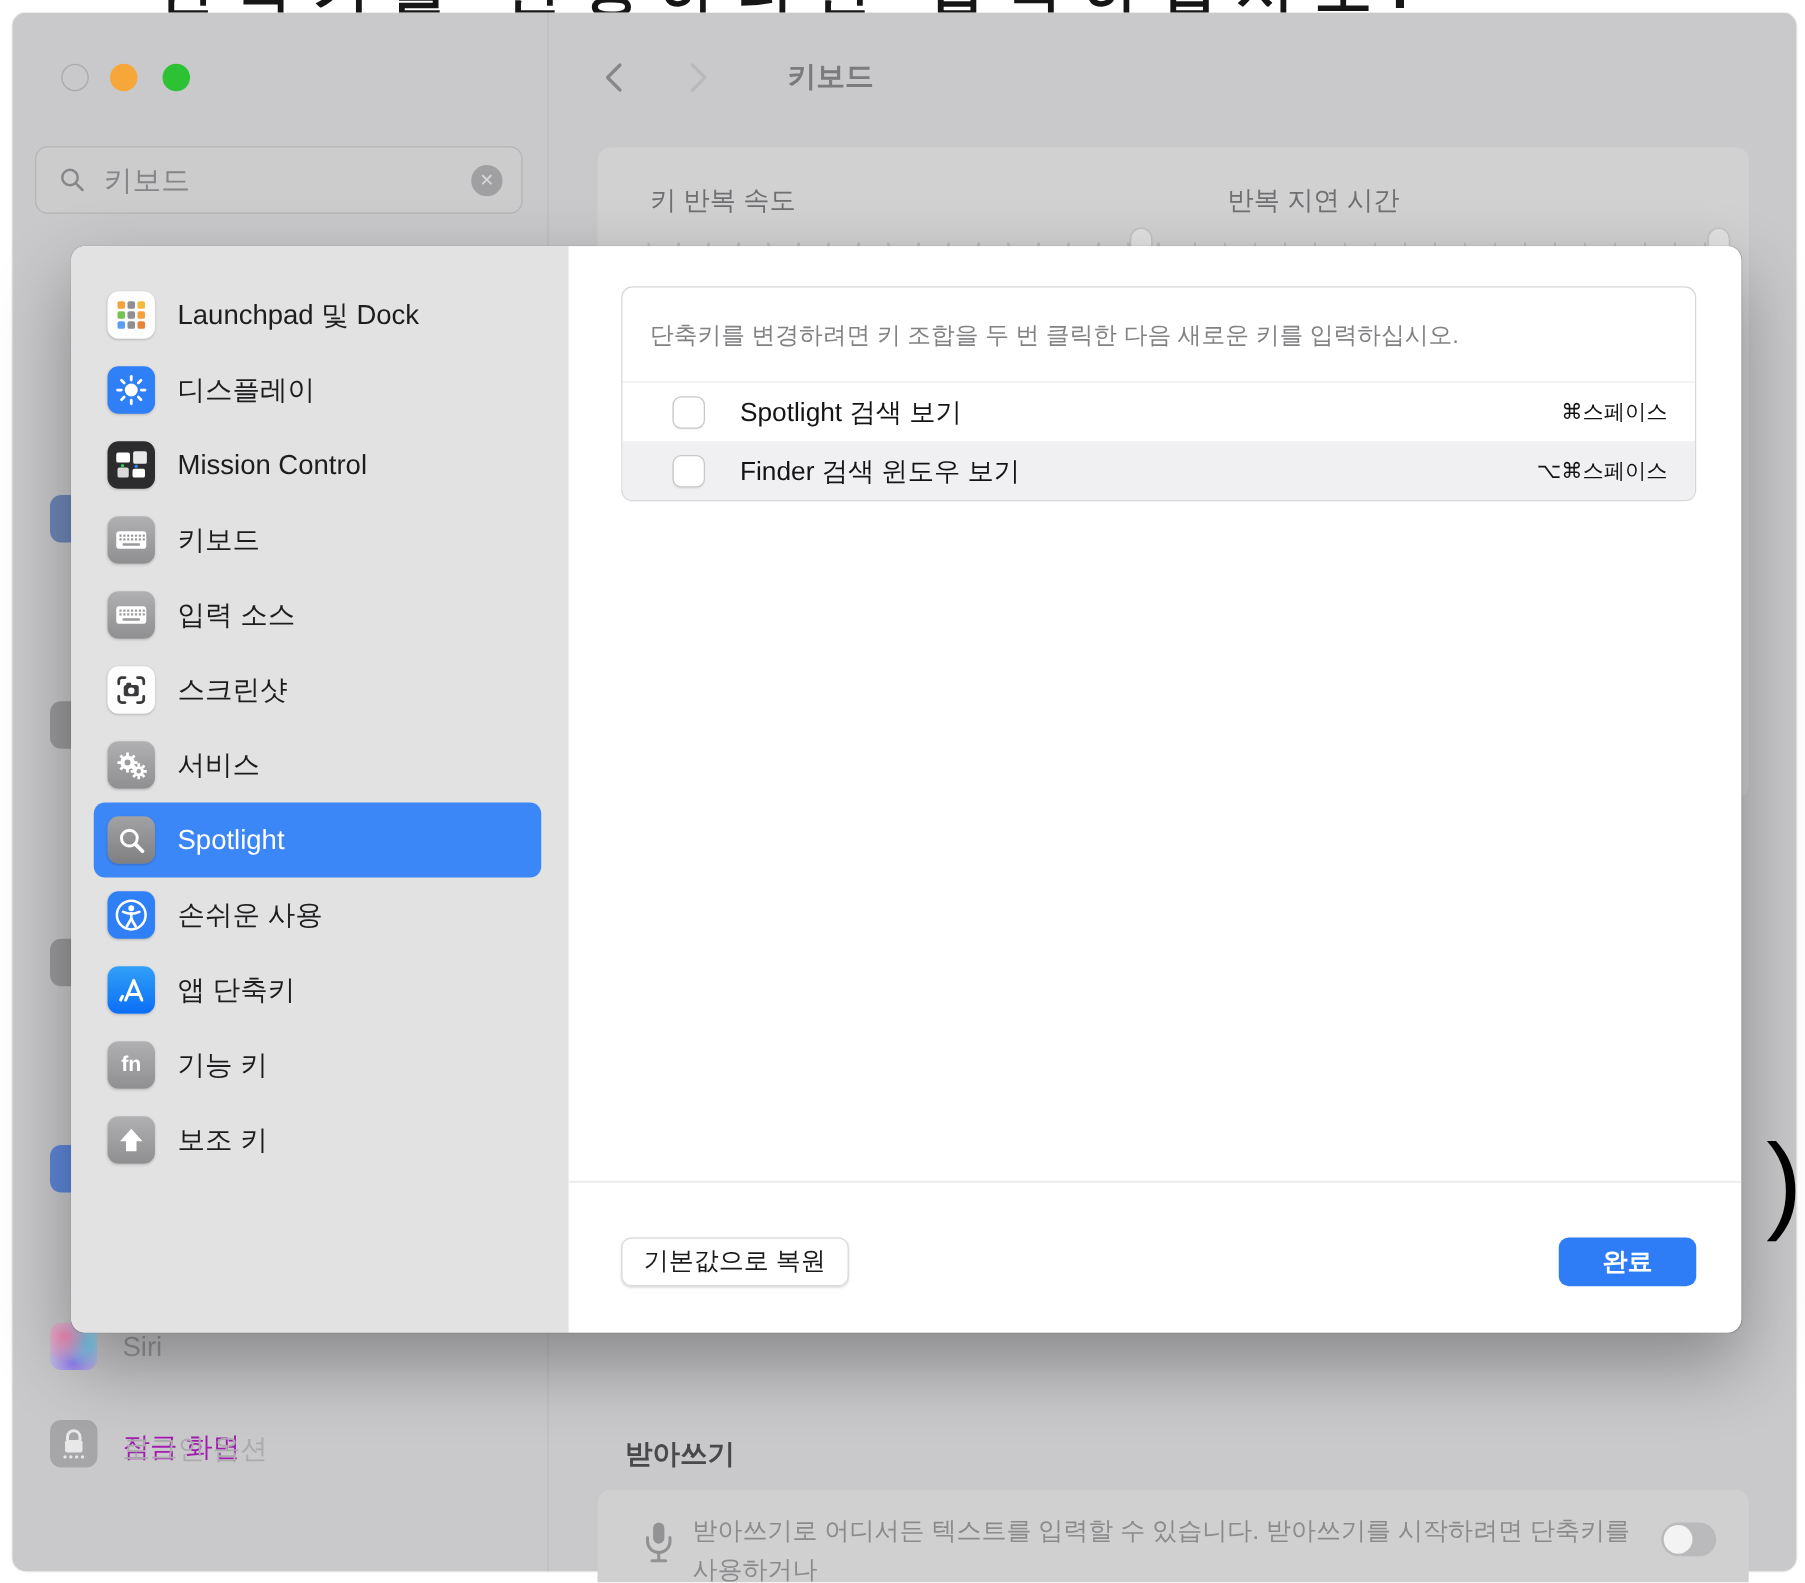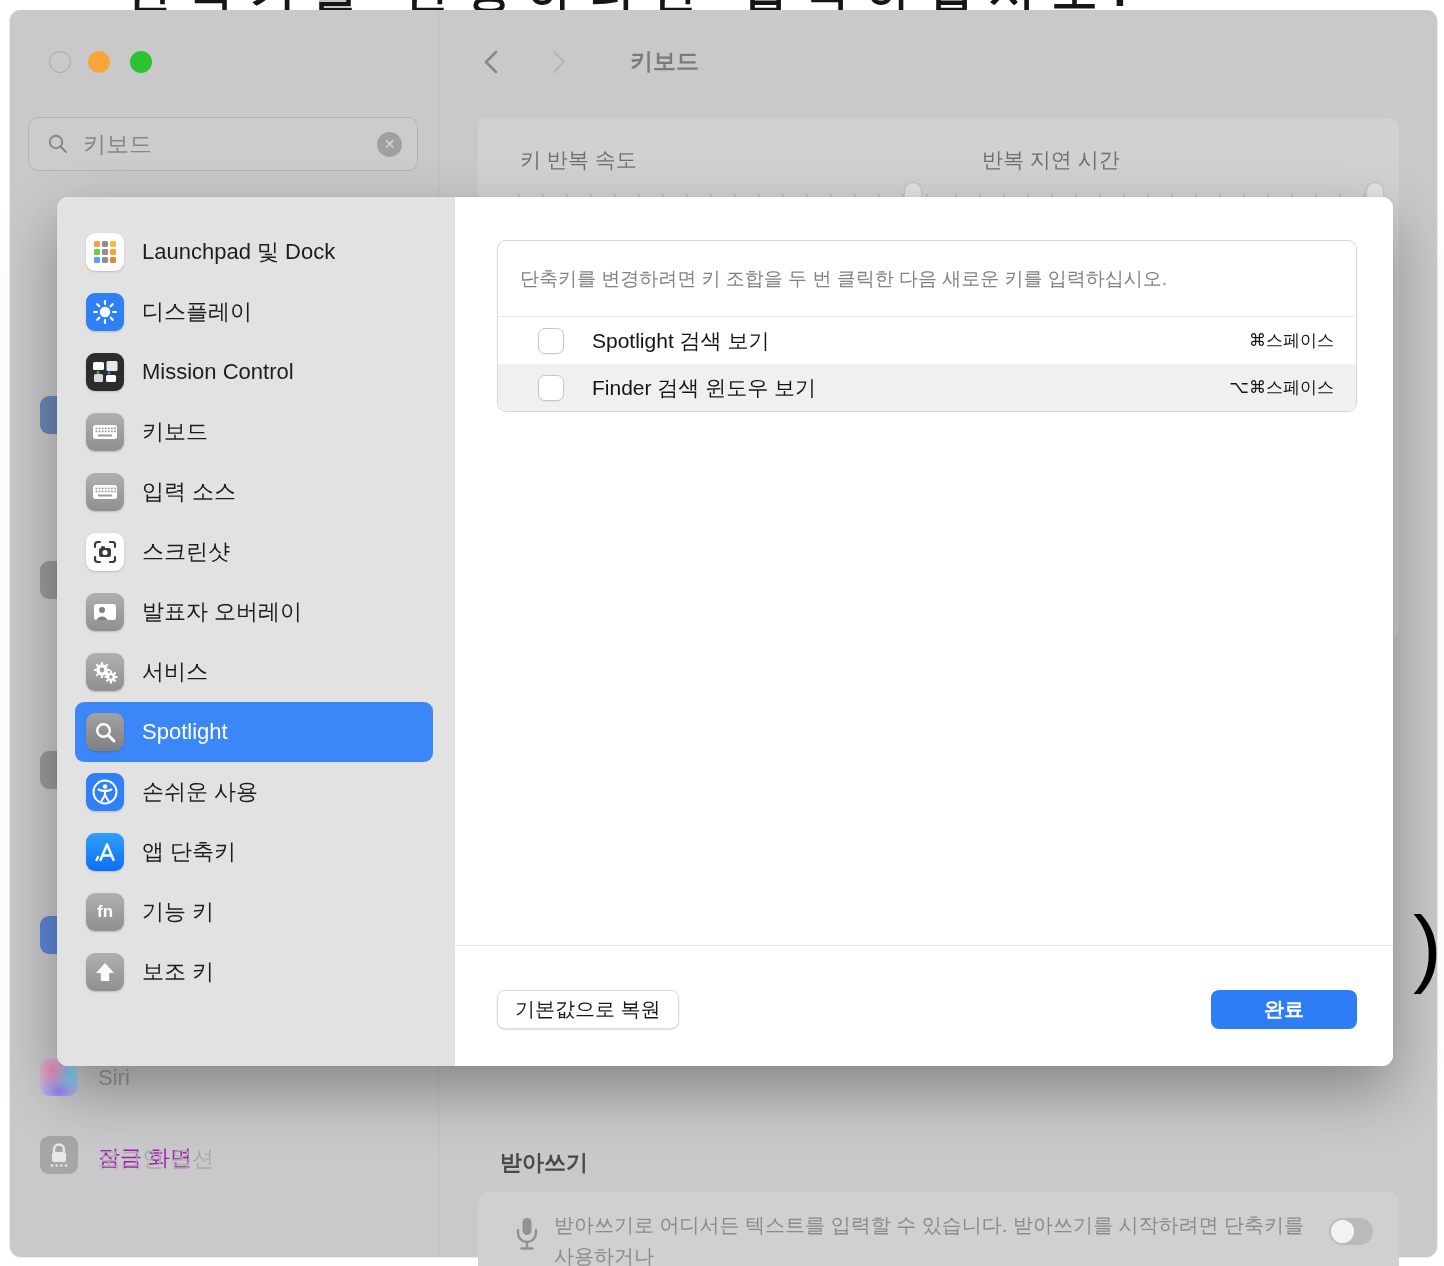--- a/index.html
+++ b/index.html
@@ -67,34 +67,34 @@
   .ms-item{height:60px;margin:0 22px 0 18px;padding-left:11px;border-radius:9px;display:flex;align-items:center;
            gap:18px;font-size:22px;color:#1d1d1f;}
   .ms-item.selected{background:var(--sel-blue,#3c87f8);color:#fff;}
   .ms-icon{width:38px;height:38px;border-radius:9px;flex:none;display:grid;place-items:center;overflow:hidden;
            box-shadow:0 1px 2px rgba(0,0,0,.18);}
   .grid9{display:grid;grid-template-columns:repeat(3,6px);grid-template-rows:repeat(3,6px);gap:2px;}
   .grid9 i{border-radius:1.5px;}
   .fn-txt{color:#fff;font-size:17px;font-weight:600;}
 
   .m-main{flex:1;position:relative;border-radius:0 11px 11px 0;background:#fff;}
-  .shortcut-card{position:absolute;left:42px;top:43px;width:858px;border:1px solid #d7d7d9;border-radius:9px;
+  .shortcut-card{position:absolute;left:42px;top:32px;width:858px;border:1px solid #d7d7d9;border-radius:9px;
                  background:#fff;overflow:hidden;}
   .instruction{padding:25px 22px 24px 22px;font-size:19px;color:#828285;border-bottom:1px solid #ebebec;}
   .srow{height:47px;display:flex;align-items:center;padding:0 22px 0 40px;font-size:21px;color:#141416;}
   .srow.alt{background:#f0f0f2;}
   .checkbox{width:26px;height:26px;border-radius:7px;border:1px solid #c7c7c9;background:#fff;box-sizing:border-box;
             margin-right:28px;box-shadow:0 1px 1px rgba(0,0,0,.05);flex:none;}
   .skeys{margin-left:auto;font-size:17px;color:#141416;}
 
   .footer-divider{position:absolute;left:0;right:0;top:748px;height:1px;background:#e4e4e5;}
   .btn-restore{position:absolute;left:42px;top:793px;height:39px;line-height:37px;padding:0 17px;background:#fff;
                border:1px solid #dadadc;border-radius:8px;box-shadow:0 1px 2px rgba(0,0,0,.13);
                font-size:20px;color:#1a1a1c;box-sizing:border-box;}
-  .btn-done{position:absolute;right:36px;top:793px;height:39px;width:146px;background:var(--done-blue,#2e7cf6);
+  .btn-done{position:absolute;right:36px;top:793px;height:39px;width:110px;background:var(--done-blue,#2e7cf6);
             border-radius:8px;color:#fff;font-size:20px;font-weight:600;display:flex;align-items:center;
             justify-content:center;}
 
   .paren{position:absolute;left:1413px;top:903px;font-size:86px;font-weight:500;color:#000;z-index:5;line-height:1;}
 </style>
 </head>
 <body>
 
 <div class="screen">
 
@@ -293,30 +293,20 @@
                 <path d="M20 5 h2.5 A2.5 2.5 0 0 1 25 7.5 V10"></path>
                 <path d="M25 20 v2.5 A2.5 2.5 0 0 1 22.5 25 H20"></path>
                 <path d="M10 25 H7.5 A2.5 2.5 0 0 1 5 22.5 V20"></path>
               </g>
               <rect x="9" y="11" width="12" height="9" rx="2" fill="#3a3a3c"></rect>
               <circle cx="15" cy="15.5" r="2.6" fill="#fdfdfd"></circle>
               <rect x="11" y="9.2" width="4" height="2.4" rx="1" fill="#3a3a3c"></rect>
             </svg>
           </span>
           <span>스크린샷</span>
-        </div>
-        <div class="ms-item">
-          <span class="ms-icon" style="background: linear-gradient(rgb(176, 176, 178), rgb(143, 143, 145));">
-            <svg width="30" height="30" viewBox="0 0 30 30">
-              <rect x="4" y="7" width="22" height="16" rx="2.5" fill="#fff"></rect>
-              <circle cx="12" cy="13" r="3" fill="#808083"></circle>
-              <path d="M6.5 23 a6 6 0 0 1 11 0 Z" fill="#808083"></path>
-            </svg>
-          </span>
-          <span>발표자 오버레이</span>
         </div>
         <div class="ms-item">
           <span class="ms-icon" style="background: linear-gradient(rgb(176, 176, 178), rgb(143, 143, 145));">
             <svg width="30" height="30" viewBox="0 0 30 30">
               <line x1="17.2" y1="13" x2="20" y2="13" stroke="#fff" stroke-width="2.2"></line>
               <line x1="15.676955262170047" y1="16.676955262170047" x2="17.65685424949238" y2="18.65685424949238" stroke="#fff" stroke-width="2.2"></line>
               <line x1="12" y1="18.2" x2="12" y2="21" stroke="#fff" stroke-width="2.2"></line>
               <line x1="8.323044737829953" y1="16.676955262170047" x2="6.34314575050762" y2="18.65685424949238" stroke="#fff" stroke-width="2.2"></line>
               <line x1="6.8" y1="13" x2="4" y2="13.000000000000002" stroke="#fff" stroke-width="2.2"></line>
               <line x1="8.323044737829953" y1="9.323044737829953" x2="6.3431457505076185" y2="7.34314575050762" stroke="#fff" stroke-width="2.2"></line>

